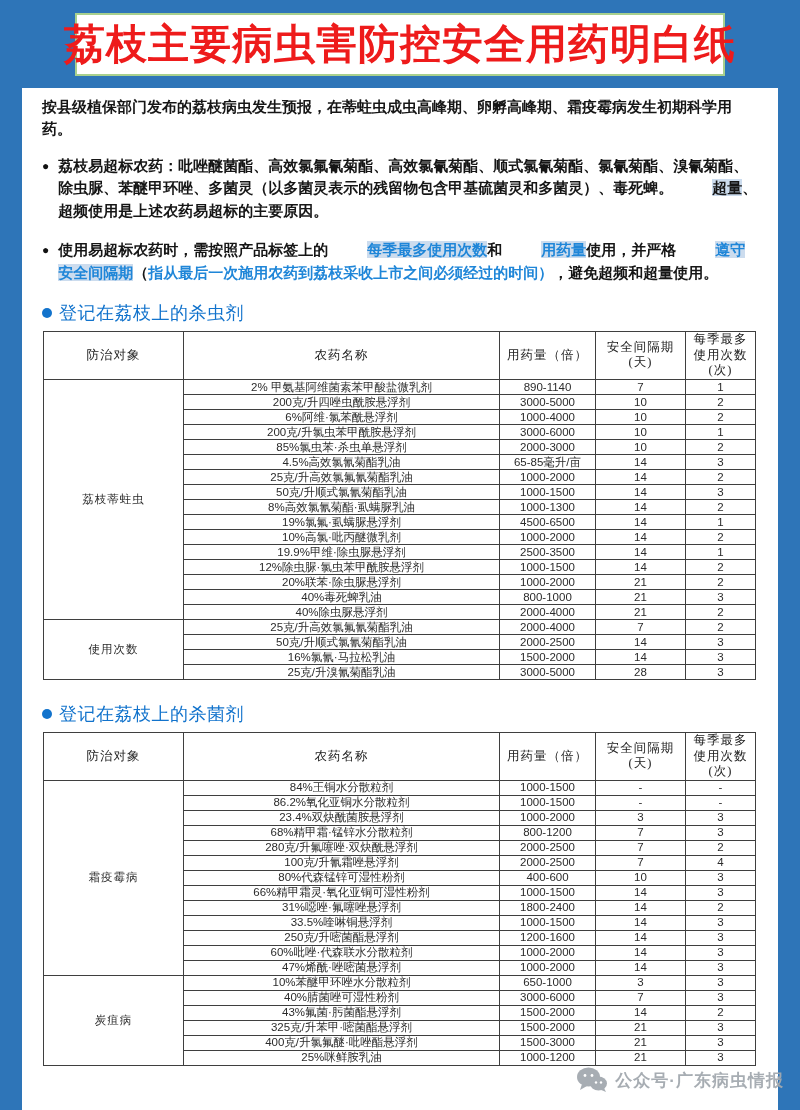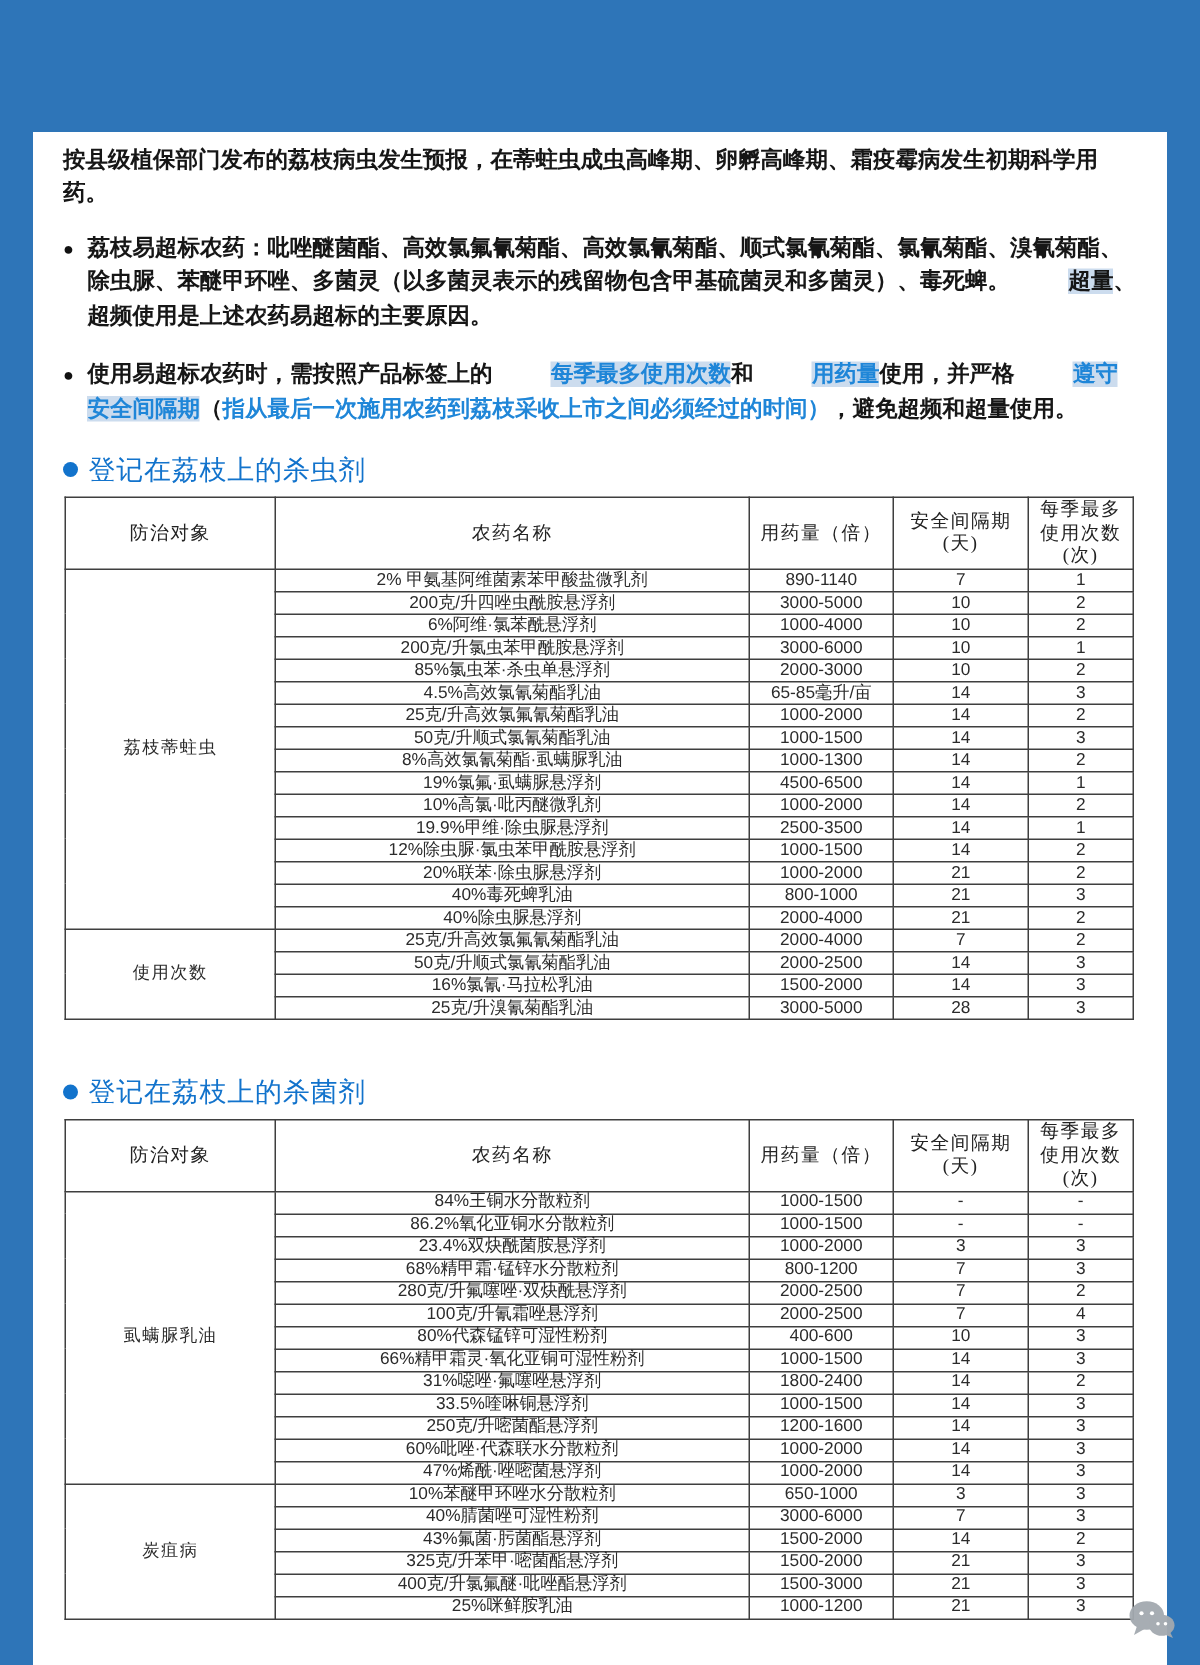--- a/index.html
+++ b/index.html
@@ -16,36 +16,39 @@
   .content{position:absolute;top:88px;left:22px;width:756px;height:1083px;background:#fff;padding:8px 20px 0 20px;}
   .intro{font-size:15px;font-weight:bold;color:#161616;line-height:1.45;margin:0;}
   .bullet-list{margin-top:15px;}
   .bullet-item{display:flex;gap:9px;margin-bottom:17px;font-size:15px;font-weight:bold;color:#161616;line-height:1.5;}
   .bullet-marker{flex:0 0 auto;font-size:12px;line-height:1.9;color:#111;}
   .blue{color:var(--link_blue);}
   .hl{background:var(--highlight_bg);margin-left:39px;}
   .section-heading{display:flex;align-items:center;gap:7px;margin:10px 0 6px 0;}
   .section-heading .dot{width:10px;height:10px;border-radius:50%;background:var(--heading_blue);}
   .section-heading .txt{font-size:18px;font-weight:normal;color:var(--heading_blue);letter-spacing:0.5px;}
-  .sec2{margin-top:36px;align-items:center;}
+  .sec2{margin-top:22px;align-items:center;}
   table.pesticide{border-collapse:collapse;width:712px;table-layout:fixed;margin-left:1px;}
   table.pesticide th,table.pesticide td{border:1px solid #3f3f3f;text-align:center;vertical-align:middle;padding:0 2px;}
   table.pesticide th{font-weight:normal;font-size:12.5px;color:#222;height:40px;line-height:1.25;
     font-family:"Liberation Serif",serif;letter-spacing:1px;}
   table.pesticide td{font-size:11.5px;color:#2b2b2b;height:15px;line-height:1.1;font-stretch:condensed;}
   td.target-cell{font-size:13px;color:#2b2b2b;letter-spacing:1px;margin-top:29px;}
   .watermark{position:absolute;right:16px;bottom:16px;display:flex;align-items:center;gap:7px;
     color:#a3a9af;font-size:17px;font-weight:bold;letter-spacing:1px;opacity:.95;}
   .wm-icon{flex:0 0 auto;}
 </style>
 </head>
 <body>
 
 <div class="page">
 
+  <div class="title-box">
+    <span class="title-text">荔枝主要病虫害防控安全用药明白纸</span>
+  </div>
 
   <div class="content">
 
     <p class="intro">按县级植保部门发布的荔枝病虫发生预报，在蒂蛀虫成虫高峰期、卵孵高峰期、霜疫霉病发生初期科学用药。</p>
 
     <div class="bullet-list">
         <div class="bullet-item">
           <span class="bullet-marker">●</span>
           <span><span>荔枝易超标农药：吡唑醚菌酯、高效氯氟氰菊酯、高效氯氰菊酯、顺式氯氰菊酯、氯氰菊酯、溴氰菊酯、除虫脲、苯醚甲环唑、多菌灵（以多菌灵表示的残留物包含甲基硫菌灵和多菌灵）、毒死蜱。</span><span class="hl">超量</span><span>、超频使用是上述农药易超标的主要原因。</span></span>
         </div>
@@ -240,21 +243,21 @@
               <div>安全间隔期(天)</div>
             </th>
             <th>
               <div>每季最多</div>
               <div>使用次数(次)</div>
             </th>
           </tr>
         </thead>
         <tbody>
           <tr>
-            <td class="target-cell" rowspan="13">虱螨脲乳油</td>
+            <td class="target-cell" rowspan="13">霜疫霉病</td>
             <td>84%王铜水分散粒剂</td>
             <td>1000-1500</td>
             <td>-</td>
             <td>-</td>
           </tr>
           <tr>
             <td>86.2%氧化亚铜水分散粒剂</td>
             <td>1000-1500</td>
             <td>-</td>
             <td>-</td>
@@ -371,15 +374,16 @@
     <svg class="wm-icon" width="32" height="28" viewBox="0 0 32 28">
       <ellipse cx="12.5" cy="11" rx="11.5" ry="9.5" fill="#a3a9af"></ellipse>
       <path d="M6 18 L4 24 L11 20 Z" fill="#a3a9af"></path>
       <ellipse cx="22.5" cy="17.5" rx="8.5" ry="7" fill="#a3a9af"></ellipse>
       <path d="M28 22 L30 26 L24 23.5 Z" fill="#a3a9af"></path>
       <circle cx="9" cy="9.5" r="1.4" fill="#ffffff"></circle>
       <circle cx="16" cy="9.5" r="1.4" fill="#ffffff"></circle>
       <circle cx="20" cy="16.5" r="1.2" fill="#ffffff"></circle>
       <circle cx="25" cy="16.5" r="1.2" fill="#ffffff"></circle>
     </svg>
+    <span>公众号·广东病虫情报</span>
   </div>
 
 </div>
 
 </body></html>

